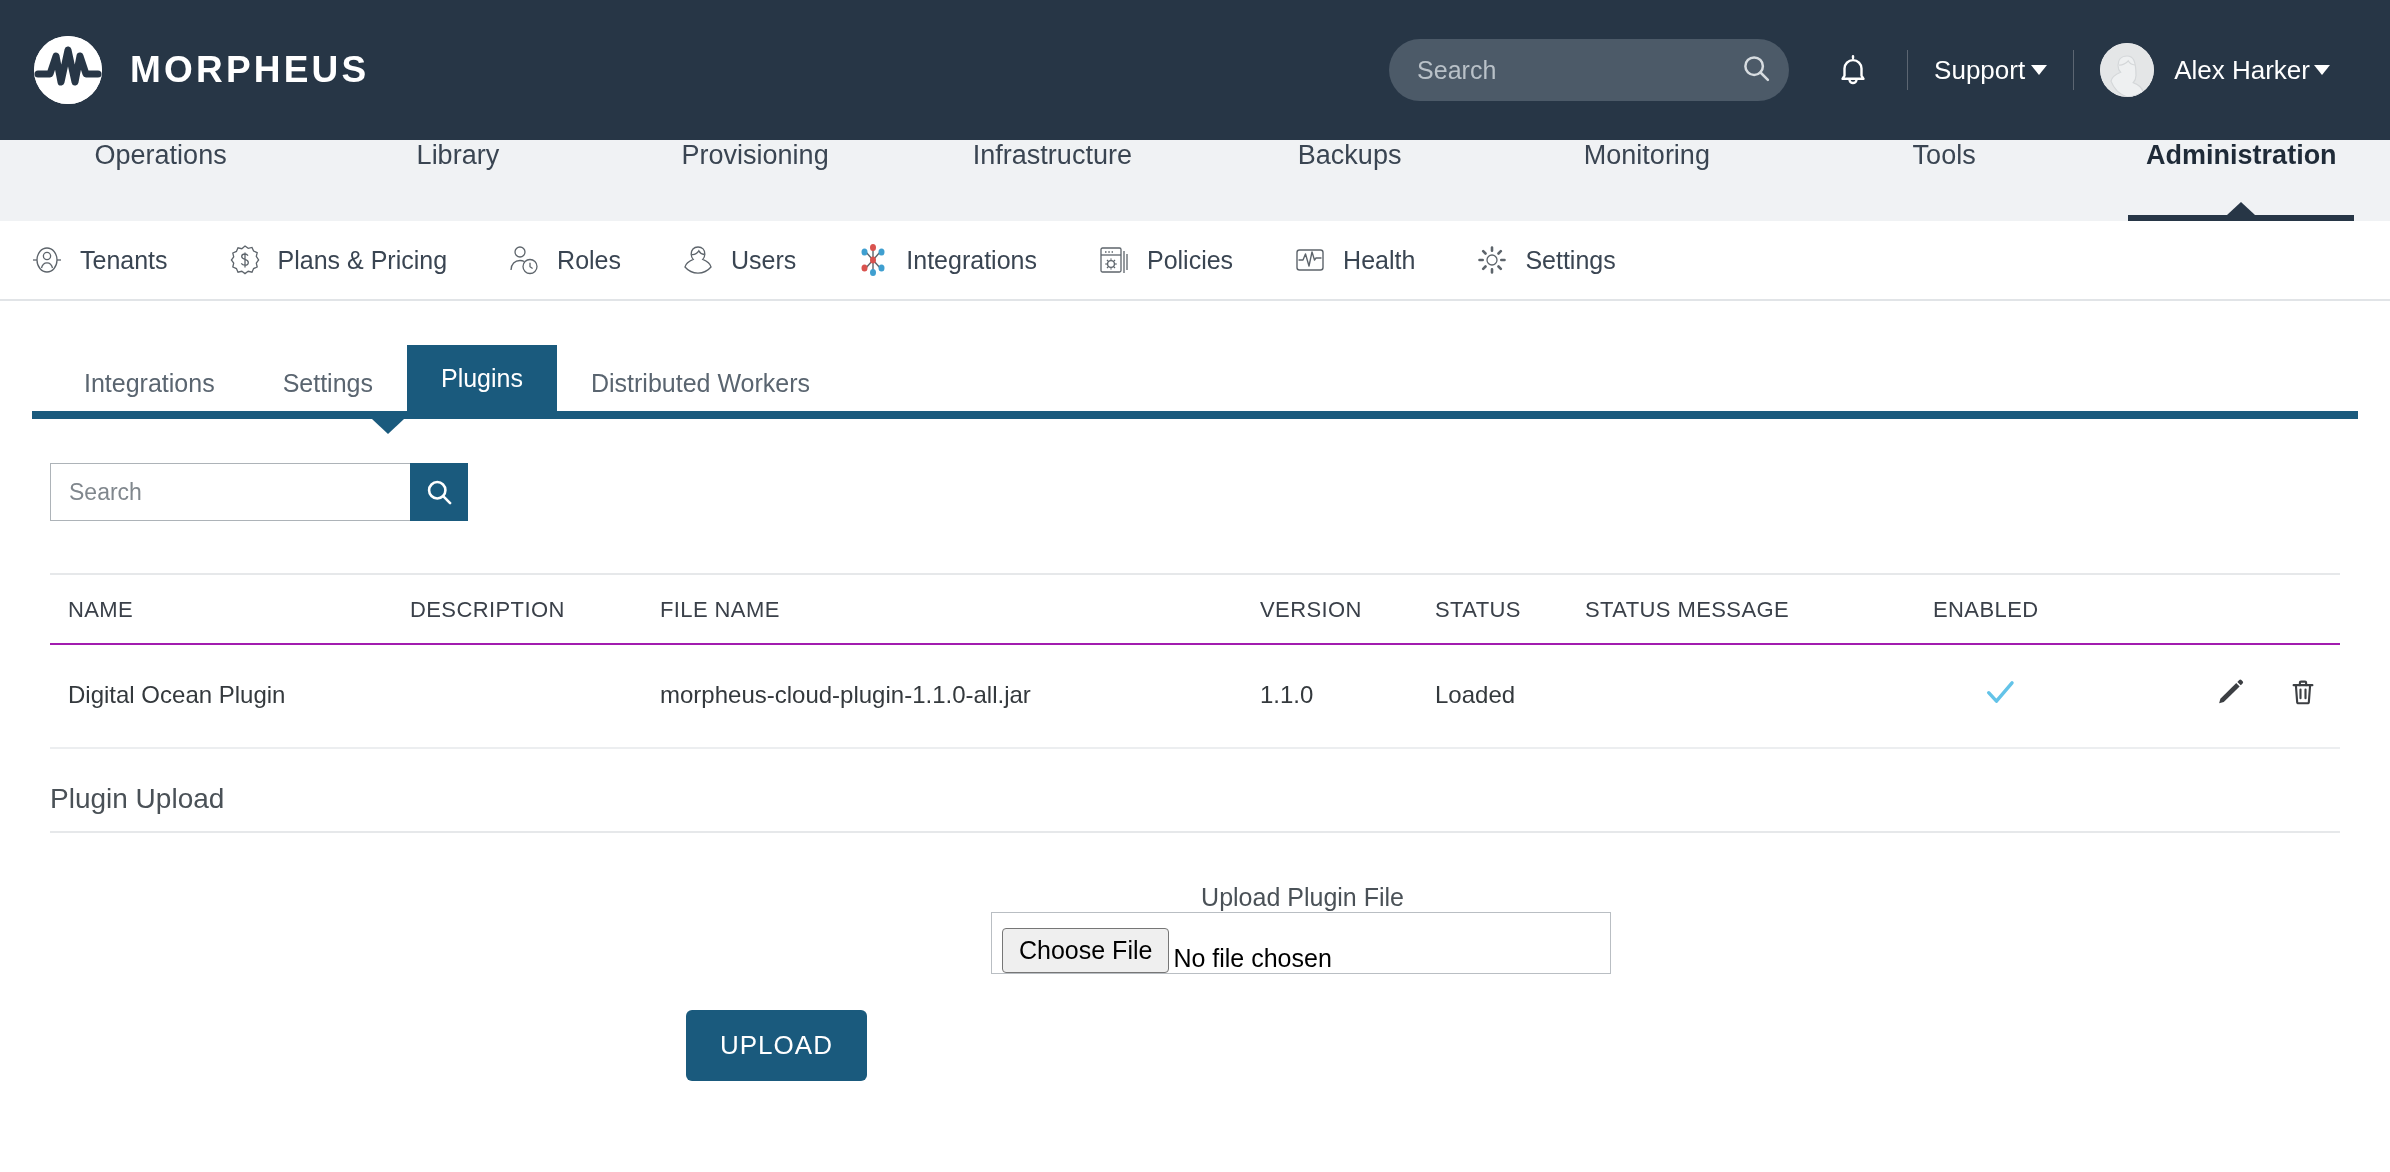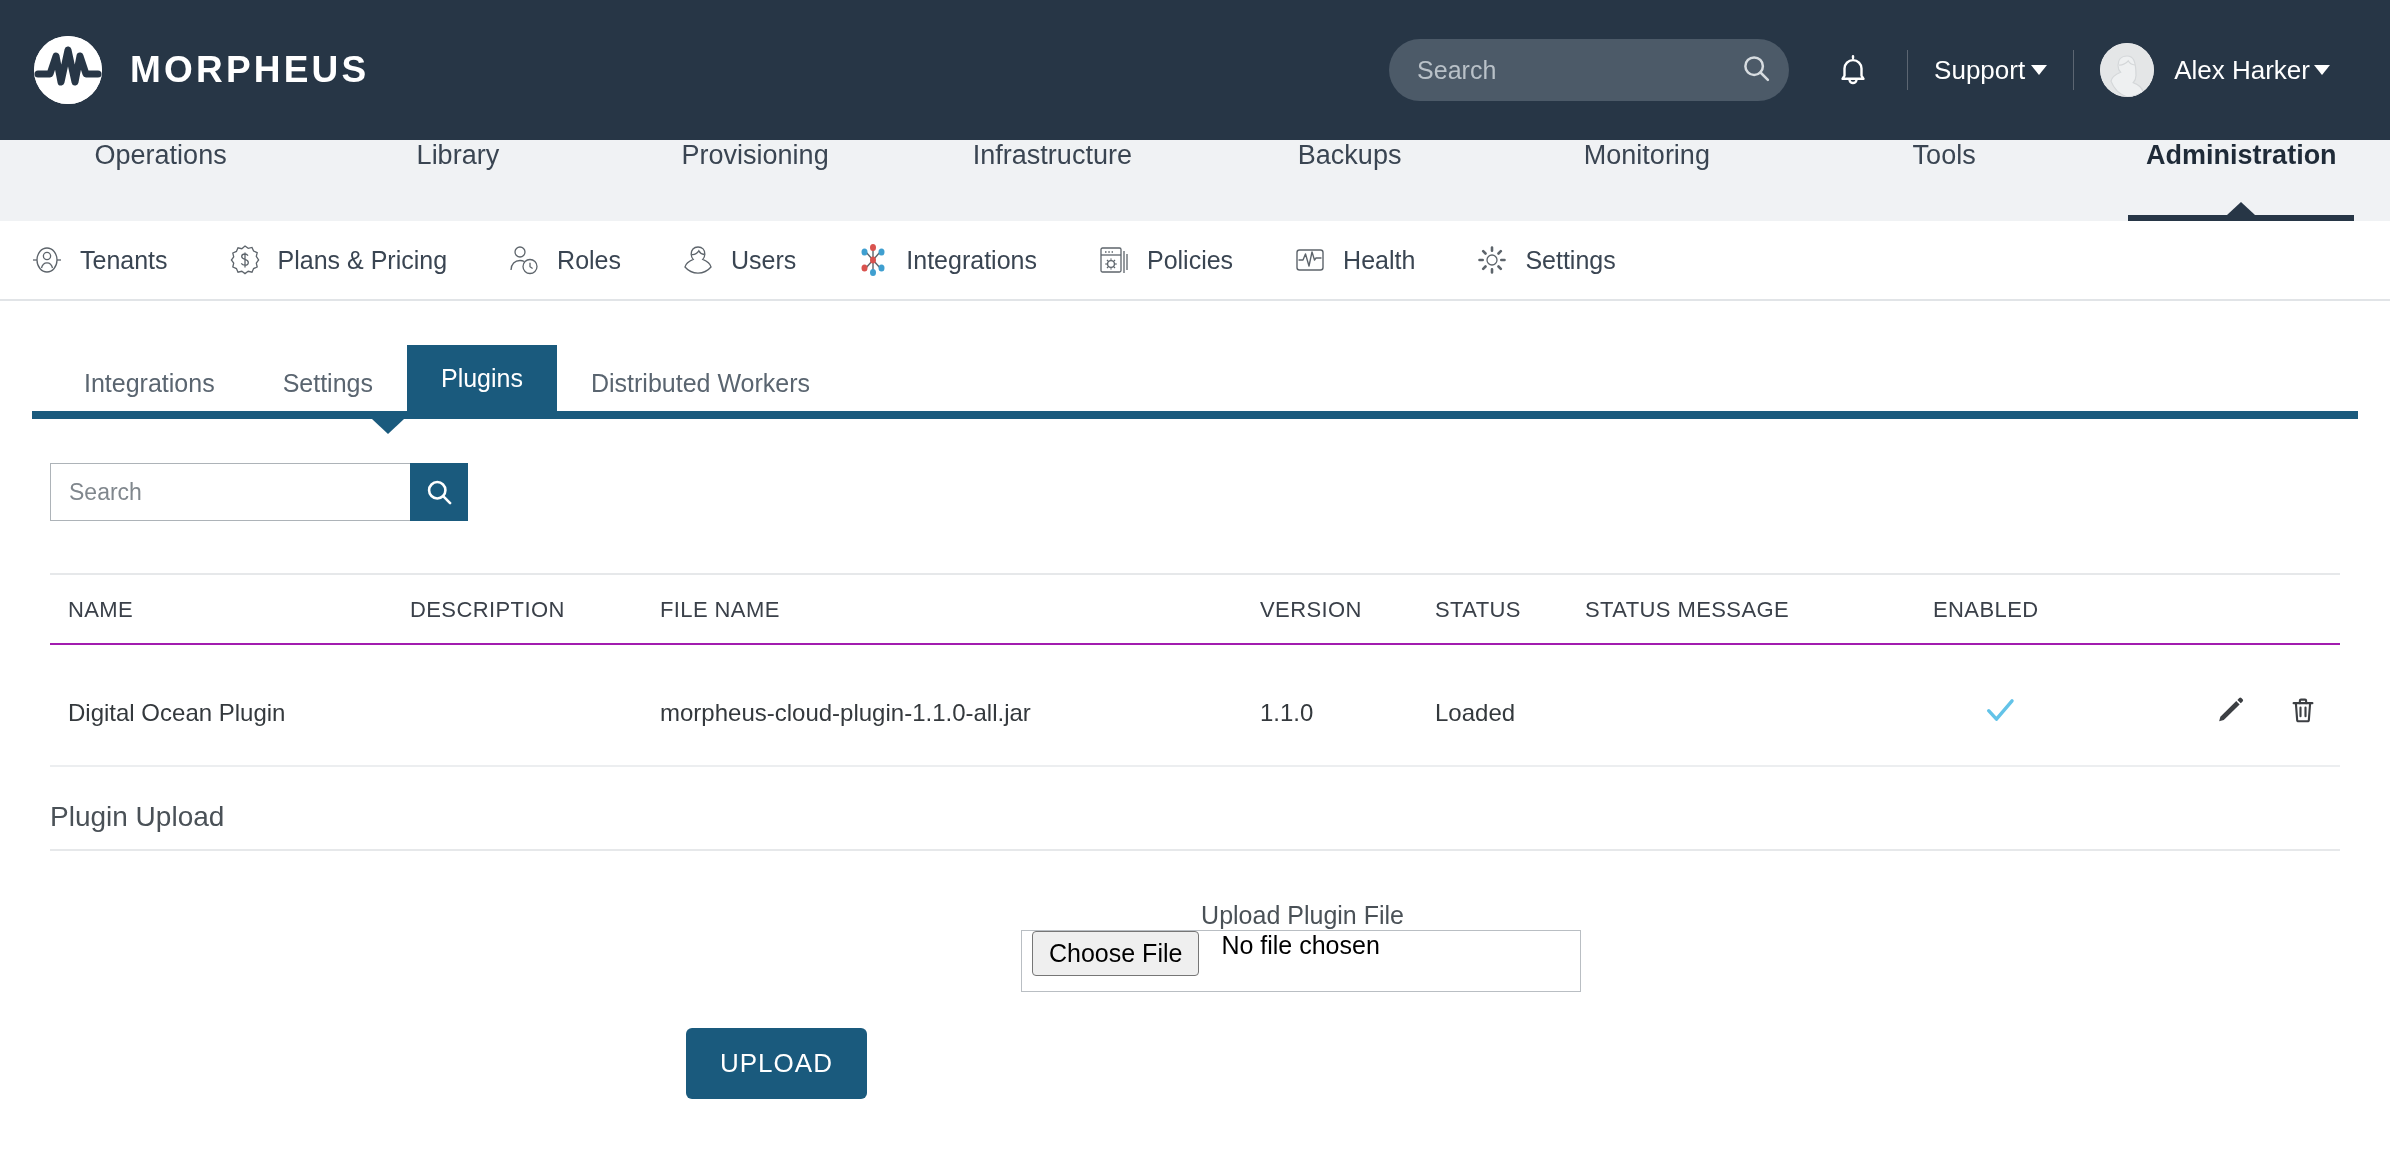--- a/index.html
+++ b/index.html
@@ -244,21 +244,21 @@
     color: #3a4049;
     letter-spacing: 0.4px;
     padding: 22px 0 20px 0;
     border-top: 2px solid #e6e8ea;
     border-bottom: 2px solid #a21caf;
     white-space: nowrap;
   }
   table.plugins tbody td {
     font-size: 24px;
     color: #34393d;
-    padding: 48px 0 32px 0;
+    padding: 30px 0 32px 0;
     border-bottom: 2px solid #eceef0;
     white-space: nowrap;
   }
   .col-name { width: 360px; padding-left: 18px !important; }
   .col-desc { width: 250px; }
   .col-file { width: 600px; }
   .col-version { width: 175px; }
   .col-status { width: 150px; }
   .col-msg { width: 330px; }
   .col-enabled { width: 250px; }
@@ -285,28 +285,28 @@
     flex-direction: column;
   }
   .form-label {
     width: 250px;
     text-align: right;
     font-size: 25px;
     color: #4a5157;
     padding-right: 22px;
   }
   .file-field {
-    width: 560px;
+    width: 620px;
     height: 62px;
     border: 1px solid #b9bec3;
     background: #ffffff;
     display: flex;
-    align-items: flex-start;
+    align-items: flex-end;
     padding: 0 10px;
-    gap: 22px;
+    gap: 4px;
   }
   .choose-btn {
     background: #efefef;
     border: 1px solid #767676;
     border-radius: 4px;
     padding: 7px 16px;
     font-size: 25px;
     color: #000000;
     font-family: "Liberation Sans", sans-serif;
     cursor: pointer;

